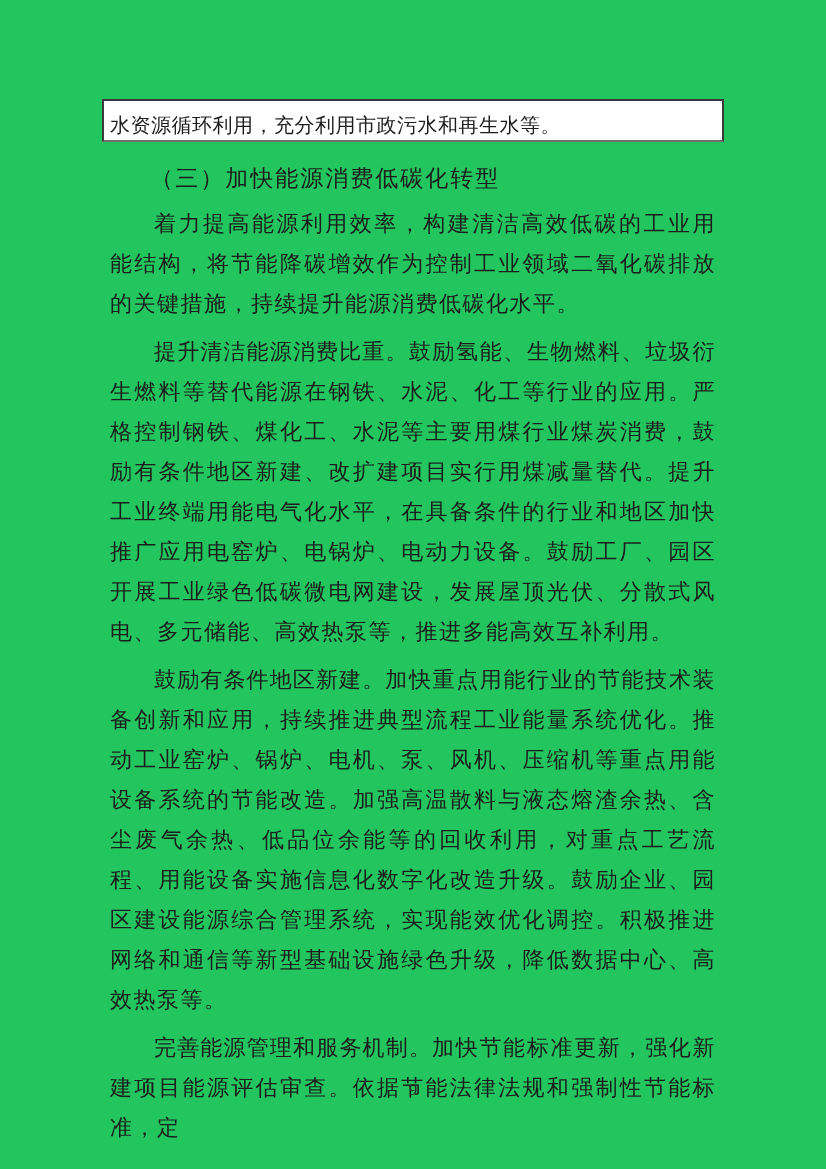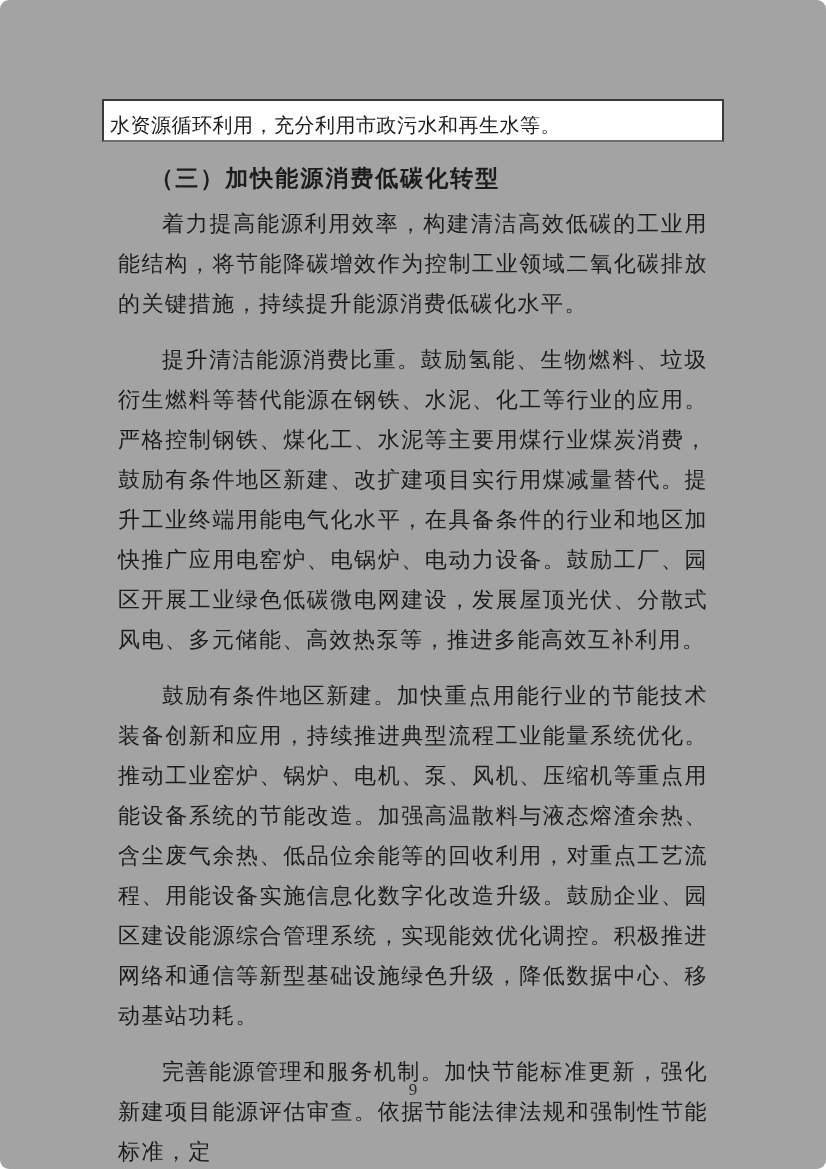--- a/index.html
+++ b/index.html
@@ -11,22 +11,21 @@
     width: 826px;
     height: 1169px;
     position: relative;
     font-family: "Liberation Serif", "DejaVu Serif", serif;
     color: #1c1c1c;
     overflow: hidden;
   }
   .page {
     position: absolute;
     inset: 0;
-    background: #a3a3a3;
-    border-radius: 9px;
+    background: #22c55e;
   }
   .content {
     width: 622px;
     margin: 0 auto;
     padding-top: 99px;
   }
   
   .callout-box {
     box-sizing: border-box;
     width: 100%;
@@ -40,26 +39,26 @@
   }
   .callout-box .box-text {
     font-size: 20px;
     line-height: 24px;
     letter-spacing: 0.5px;
   }
   .section-heading {
     margin: 20px 0 0 0;
     font-size: 23px;
     line-height: 34px;
-    font-weight: bold;
+    font-weight: normal;
     text-indent: 2.1em;
     letter-spacing: 2px;
   }
   .para {
-    margin: 16px;
+    margin: 8px;
     font-size: 22px;
     line-height: 40px;
     text-align: justify;
     text-justify: inter-ideograph;
     text-indent: 2em;
     letter-spacing: 1.5px;
   }
   .para:first-of-type {
     margin-top: 8px;
   }
@@ -89,21 +88,21 @@
     <div class="callout-box">
       <span class="box-text">水资源循环利用，充分利用市政污水和再生水等。</span>
     </div>
 
     <h3 class="section-heading">（三）加快能源消费低碳化转型</h3>
 
     <p class="para"><span class="lead"></span><span>着力提高能源利用效率，构建清洁高效低碳的工业用能结构，将节能降碳增效作为控制工业领域二氧化碳排放的关键措施，持续提升能源消费低碳化水平。</span></p>
 
     <p class="para"><span class="lead">提升清洁能源消费比重。</span><span>鼓励氢能、生物燃料、垃圾衍生燃料等替代能源在钢铁、水泥、化工等行业的应用。严格控制钢铁、煤化工、水泥等主要用煤行业煤炭消费，鼓励有条件地区新建、改扩建项目实行用煤减量替代。提升工业终端用能电气化水平，在具备条件的行业和地区加快推广应用电窑炉、电锅炉、电动力设备。鼓励工厂、园区开展工业绿色低碳微电网建设，发展屋顶光伏、分散式风电、多元储能、高效热泵等，推进多能高效互补利用。</span></p>
 
-    <p class="para"><span class="lead">鼓励有条件地区新建。</span><span>加快重点用能行业的节能技术装备创新和应用，持续推进典型流程工业能量系统优化。推动工业窑炉、锅炉、电机、泵、风机、压缩机等重点用能设备系统的节能改造。加强高温散料与液态熔渣余热、含尘废气余热、低品位余能等的回收利用，对重点工艺流程、用能设备实施信息化数字化改造升级。鼓励企业、园区建设能源综合管理系统，实现能效优化调控。积极推进网络和通信等新型基础设施绿色升级，降低数据中心、移动基站功耗。</span></p>
+    <p class="para"><span class="lead">鼓励有条件地区新建。</span><span>加快重点用能行业的节能技术装备创新和应用，持续推进典型流程工业能量系统优化。推动工业窑炉、锅炉、电机、泵、风机、压缩机等重点用能设备系统的节能改造。加强高温散料与液态熔渣余热、含尘废气余热、低品位余能等的回收利用，对重点工艺流程、用能设备实施信息化数字化改造升级。鼓励企业、园区建设能源综合管理系统，实现能效优化调控。积极推进网络和通信等新型基础设施绿色升级，降低数据中心、高效热泵等。</span></p>
 
     <p class="para"><span class="lead">完善能源管理和服务机制。</span><span>加快节能标准更新，强化新建项目能源评估审查。依据节能法律法规和强制性节能标准，定</span></p>
 
   </div>
 
   <div class="page-footer">
     <span class="page-number">9</span>
   </div>
 </div>
 

